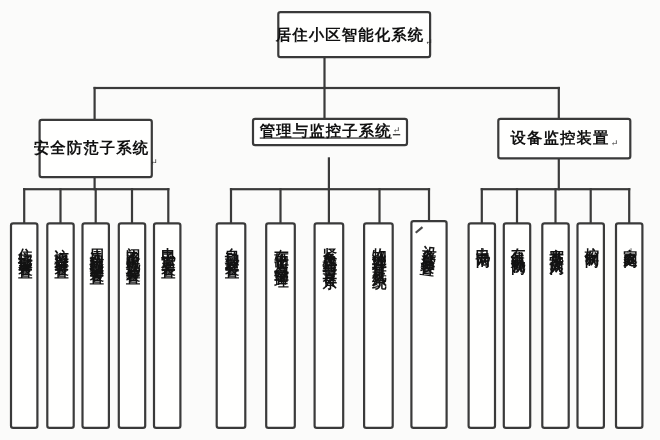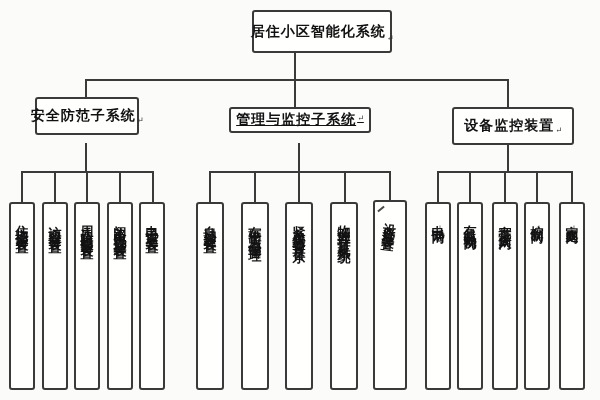--- a/index.html
+++ b/index.html
@@ -66,21 +66,21 @@
   <div class="line" style="left:469px; top:171px; width:2px;   height:32px;"></div>
   <div class="line" style="left:504px; top:171px; width:2px;   height:32px;"></div>
   <div class="line" style="left:536px; top:171px; width:2px;   height:32px;"></div>
   <div class="line" style="left:571px; top:171px; width:2px;   height:32px;"></div>
 
   <div class="node hnode" style="left:216px; top:10px; width:140px; height:43px;margin-left:36px;">
     <span>居住小区智能化系统</span>
       <span class="mark">↵</span>
   </div>
 
-  <div class="node hnode" style="left:35px; top:97px; width:104px; height:38px;">
+  <div class="node hnode" style="left:35px; top:108px; width:104px; height:54px;">
     <span>安全防范子系统</span>
       <span class="mark">↵</span>
   </div>
   <div class="node hnode" style="left:229px; top:107px; width:142px; height:26px;text-decoration:underline;">
     <span>管理与监控子系统</span>
       <span class="mark">↵</span>
   </div>
   <div class="node hnode" style="left:452px; top:107px; width:122px; height:38px;">
     <span>设备监控装置</span>
       <span class="mark">↵</span>

